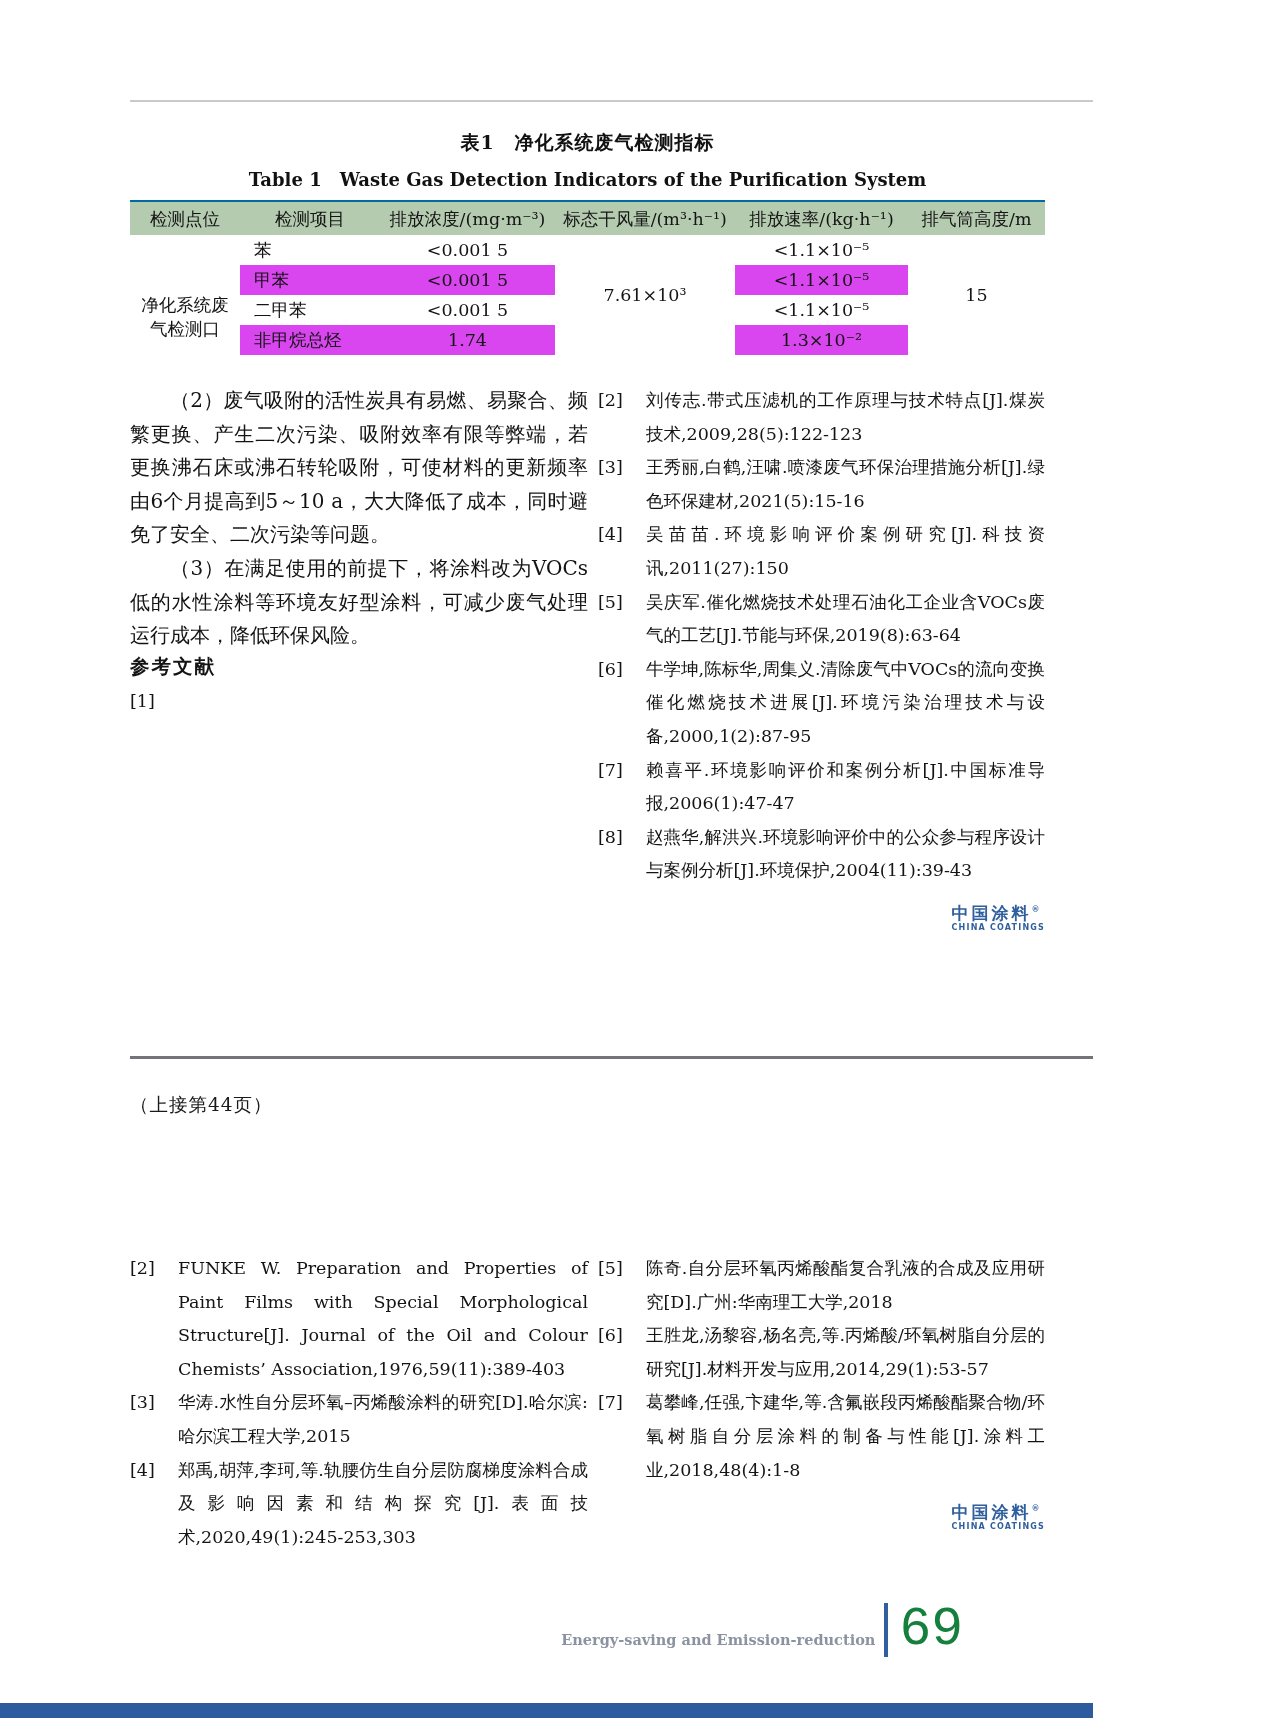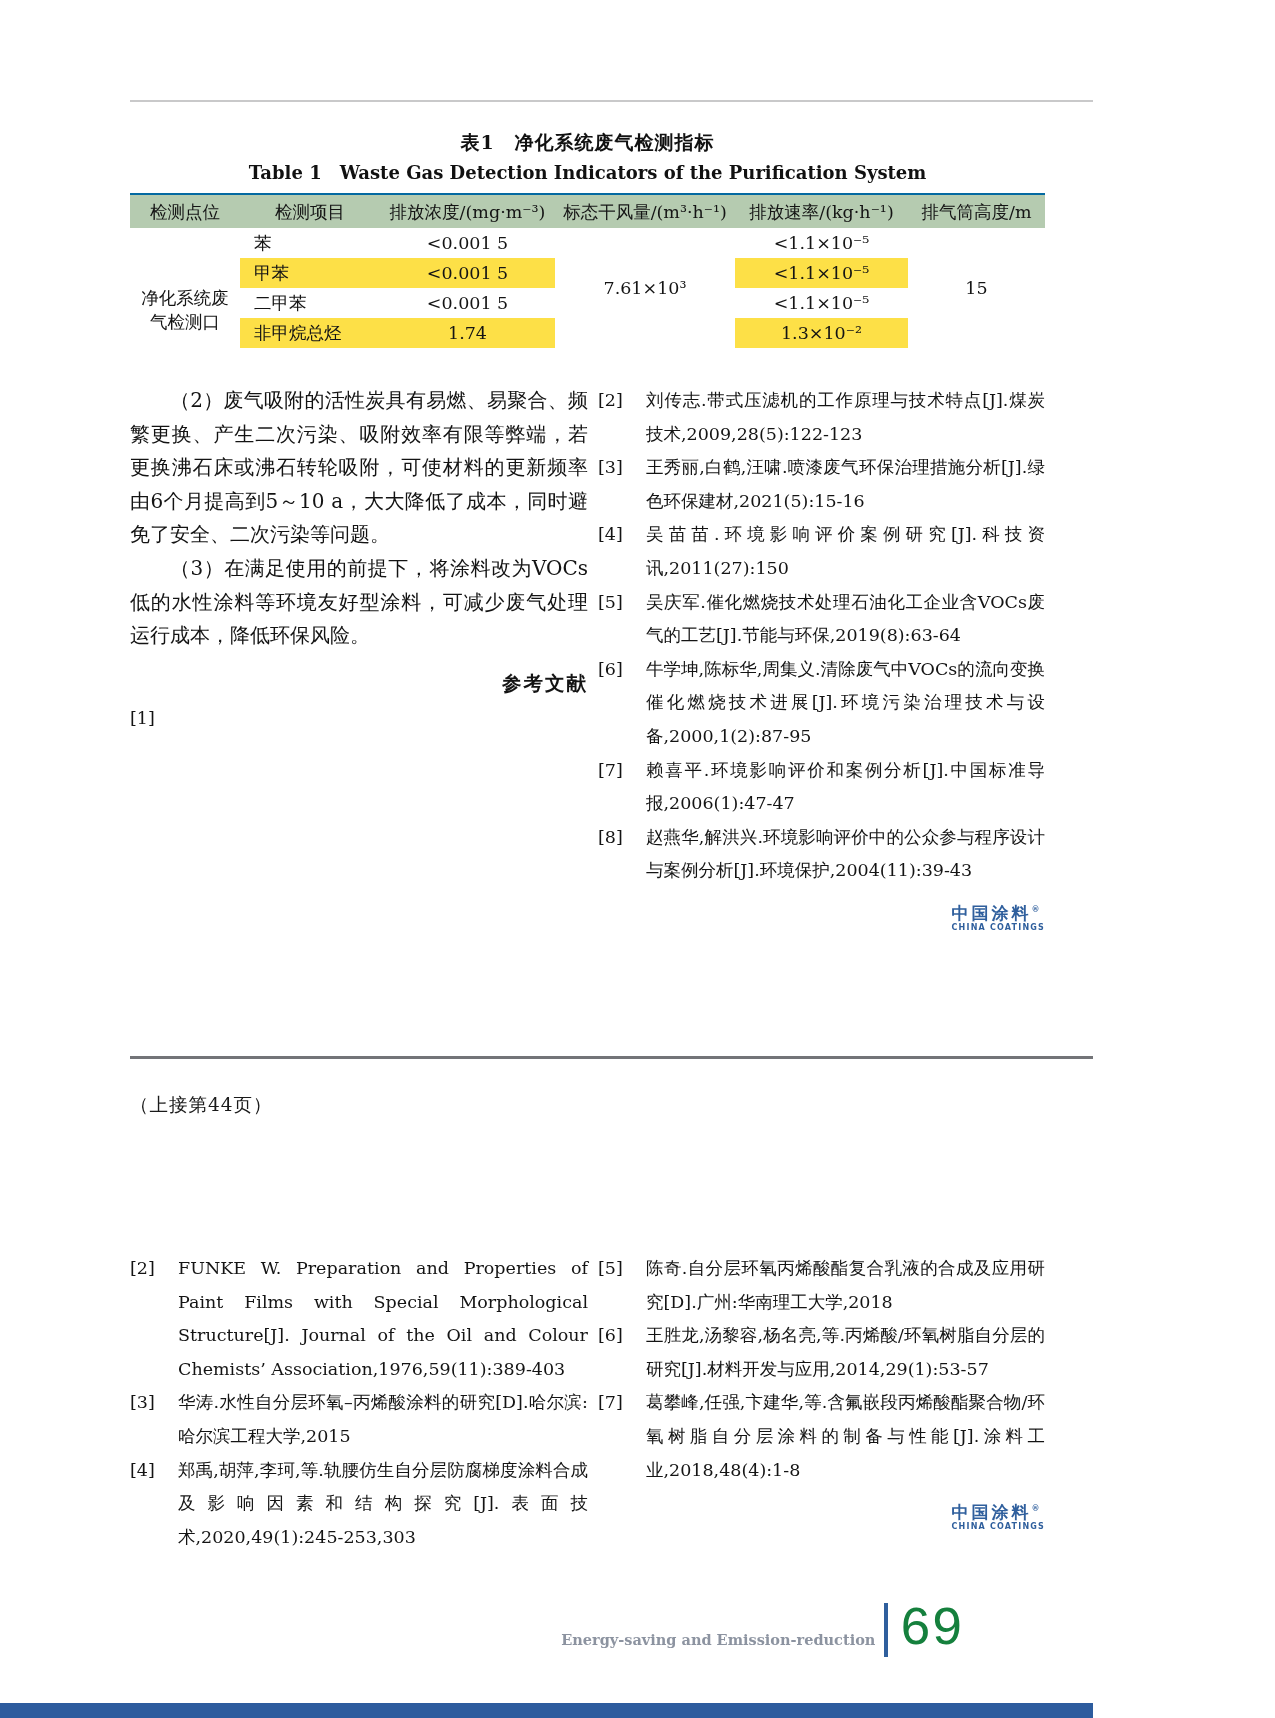--- a/index.html
+++ b/index.html
@@ -17,21 +17,21 @@
     width:1015px; height:2px; background:#c9c9ca;
   }
   
   .table-block { position:absolute; left:130px; top:130px; width:915px; }
   .t-title-zh {
     text-align:center; font-size:19px; font-weight:bold; color:#111;
     letter-spacing:1px;
   }
   .t-title-en {
     text-align:center; font-size:18px; font-weight:bold; color:#111;
-    margin-top:5px;
+    margin-top:12px;
   }
   .gtable {
     margin-top:8px;
     display:grid;
     grid-template-columns:110px 140px 175px 180px 173px 137px;
     grid-template-rows:33px 30px 30px 30px 30px;
     border-top:2px solid #0369a1;
     font-size:17.5px;
   }
   .th {
@@ -40,35 +40,35 @@
     white-space:nowrap;
   }
   .cell { display:flex; align-items:center; }
   .val  { justify-content:center; }
   .item { padding-left:14px; }
   .c1{grid-column:1} .c2{grid-column:2} .c3{grid-column:3}
   .c4{grid-column:4} .c5{grid-column:5} .c6{grid-column:6}
   .r2{grid-row:2} .r3{grid-row:3} .r4{grid-row:4} .r5{grid-row:5}
   .span-rows { grid-row:2/6; justify-content:center; text-align:center; }
   .site-cell { padding:0 9px; line-height:24px;margin-top:44px; }
-  .hl { background:#fde047; }
+  .hl { background:#d946ef; }
   
   .twocol { position:absolute; left:130px; width:915px; display:flex; }
   .sec1 { top:384px; }
   .sec2 { top:1252px; }
   .col-l { width:458px; margin-right:10px; }
   .col-r { width:447px; }
   .para {
     font-size:20px; line-height:33.6px; text-align:justify; color:#131313;
   }
   .indent { text-indent:2em; }
   sup.cite { font-size:12px; }
   .refs-heading {
-    text-align:right; font-size:19.5px; font-weight:bold;
-    margin-top:17px; margin-bottom:5px; letter-spacing:2px;font-family:Liberation Serif, serif;
+    text-align:left; font-size:19.5px; font-weight:bold;
+    margin-bottom:5px; letter-spacing:2px;font-family:Liberation Serif, serif;
   }
   .ref { display:flex; font-size:17.5px; line-height:33.6px; }
   .ref-num { flex:0 0 48px; }
   .ref-text { flex:1; text-align:justify; }
   
   .logo-row { display:flex; justify-content:flex-end; margin-top:13px; }
   .logo { text-align:left; }
   .logo-zh {
     font-size:17px; font-weight:bold; color:#2f5f9d; letter-spacing:3px;
     font-family:"DejaVu Sans","Liberation Sans",sans-serif;

